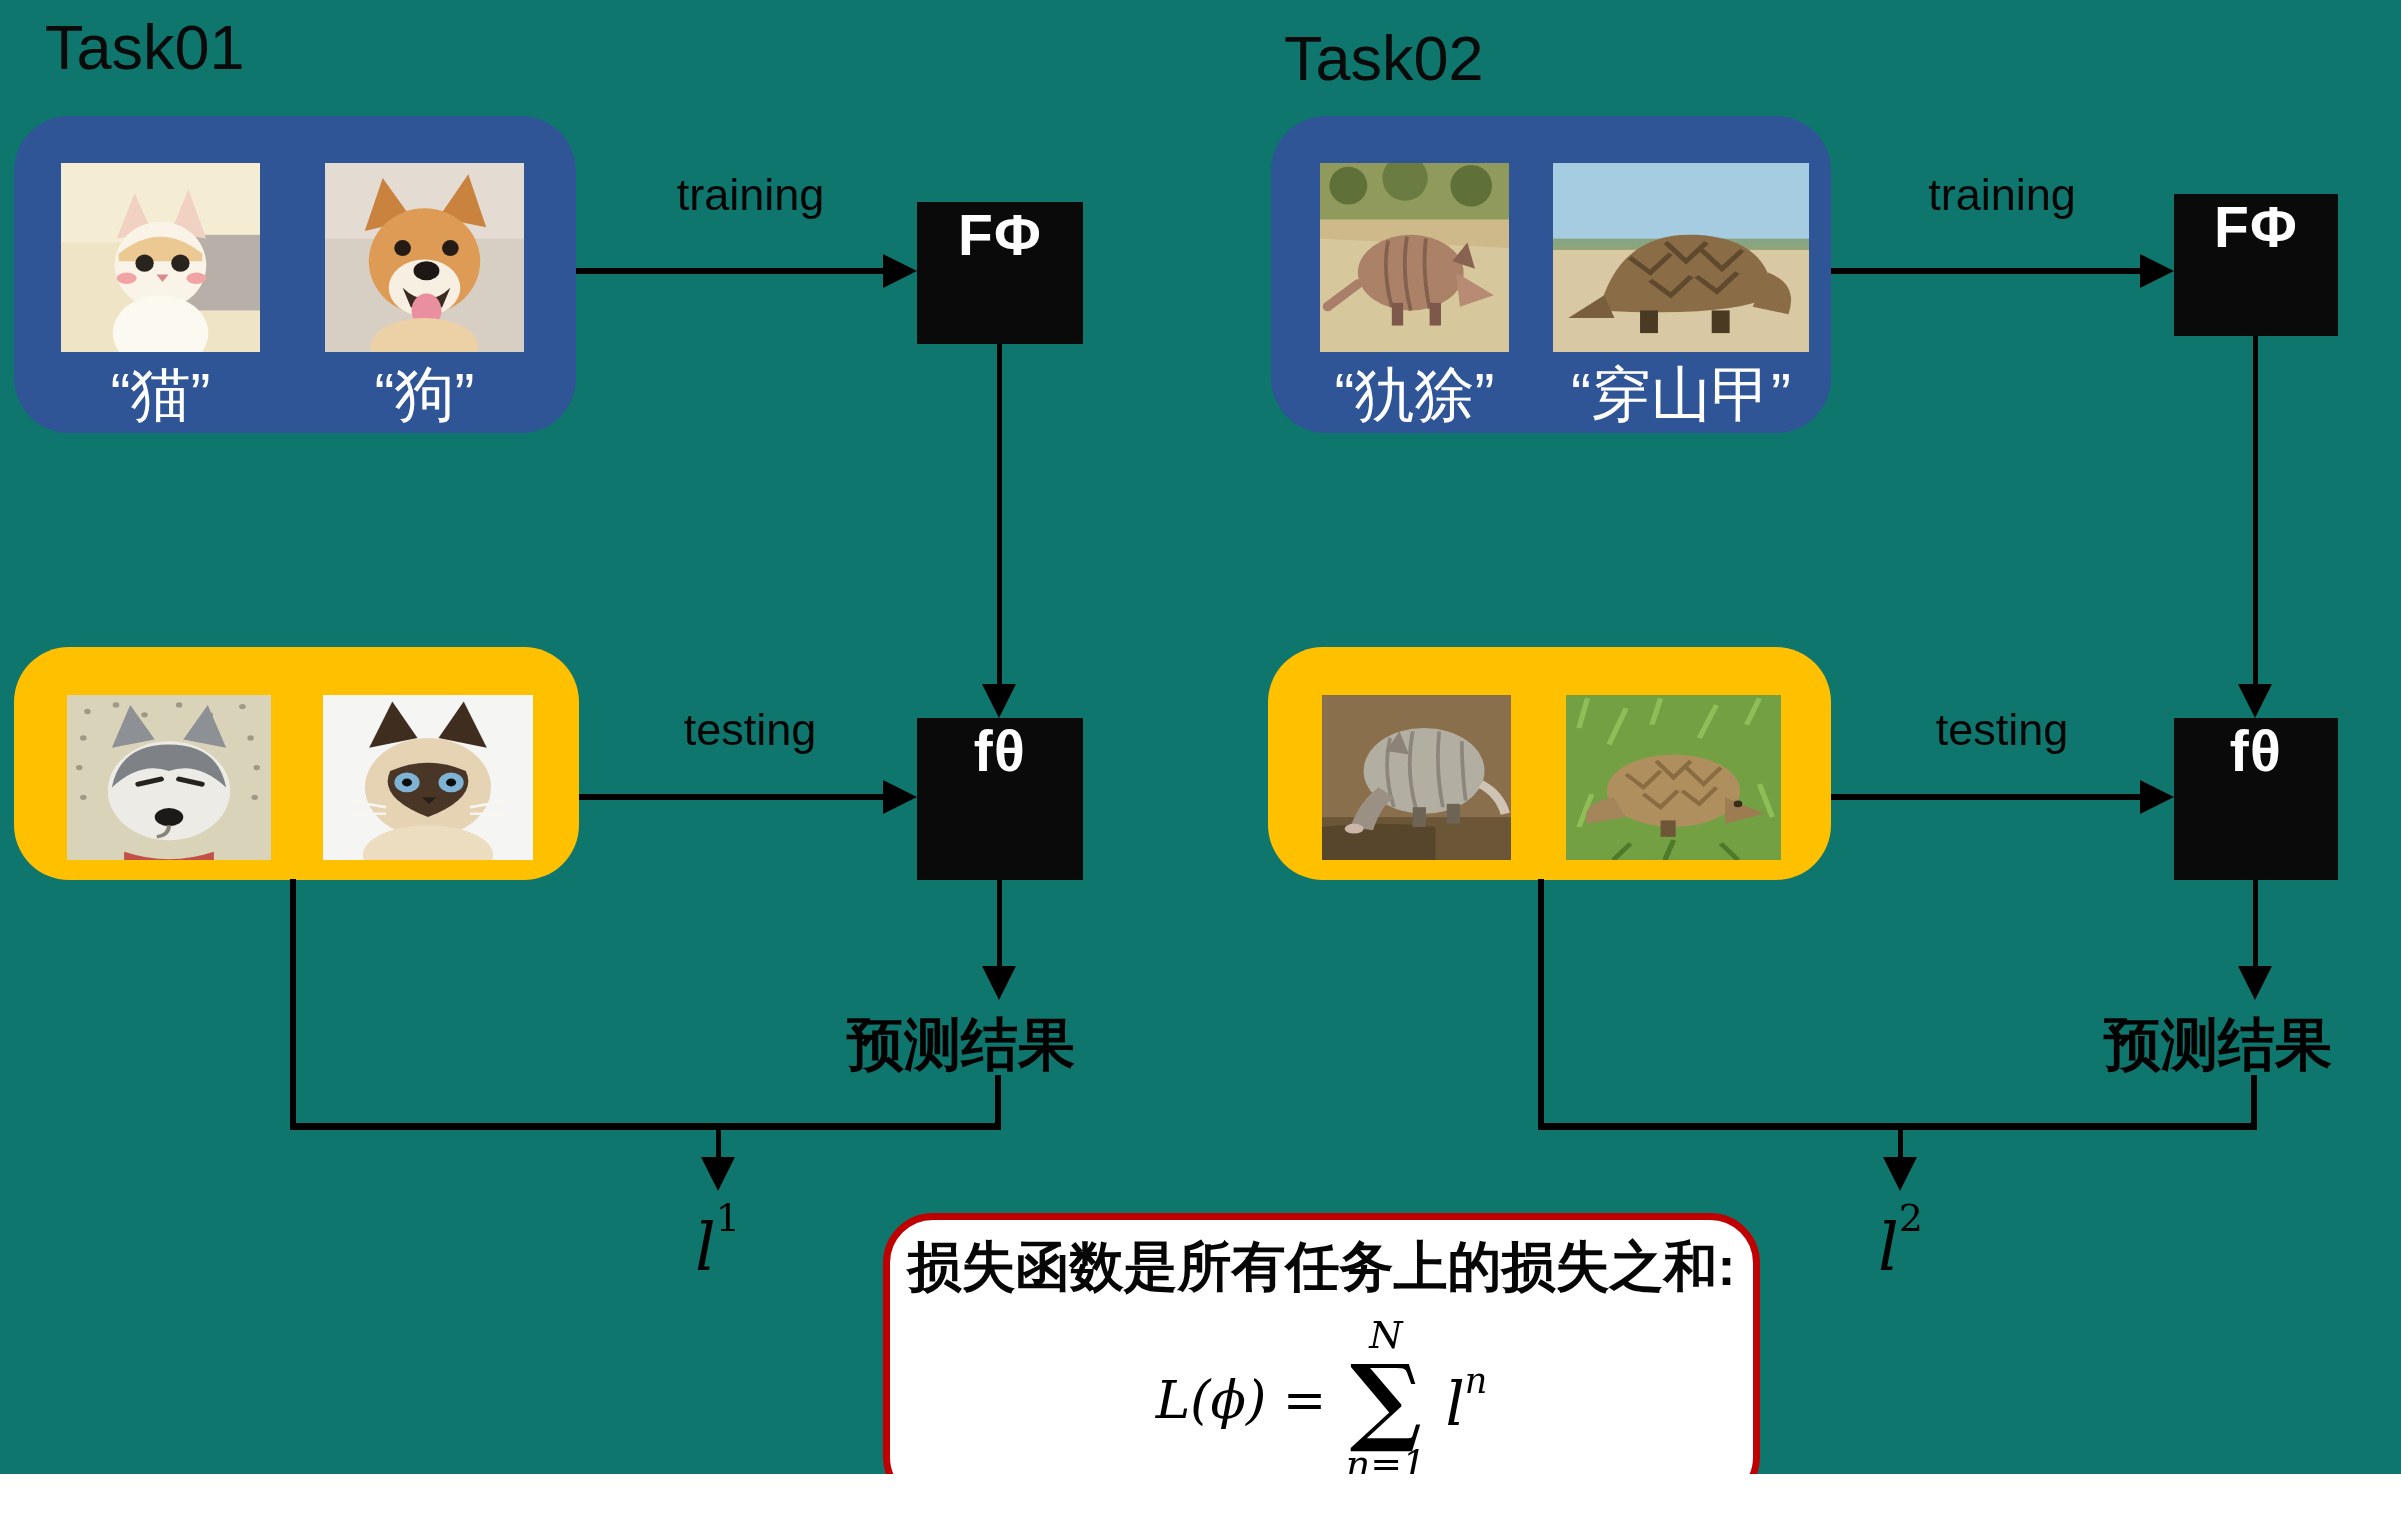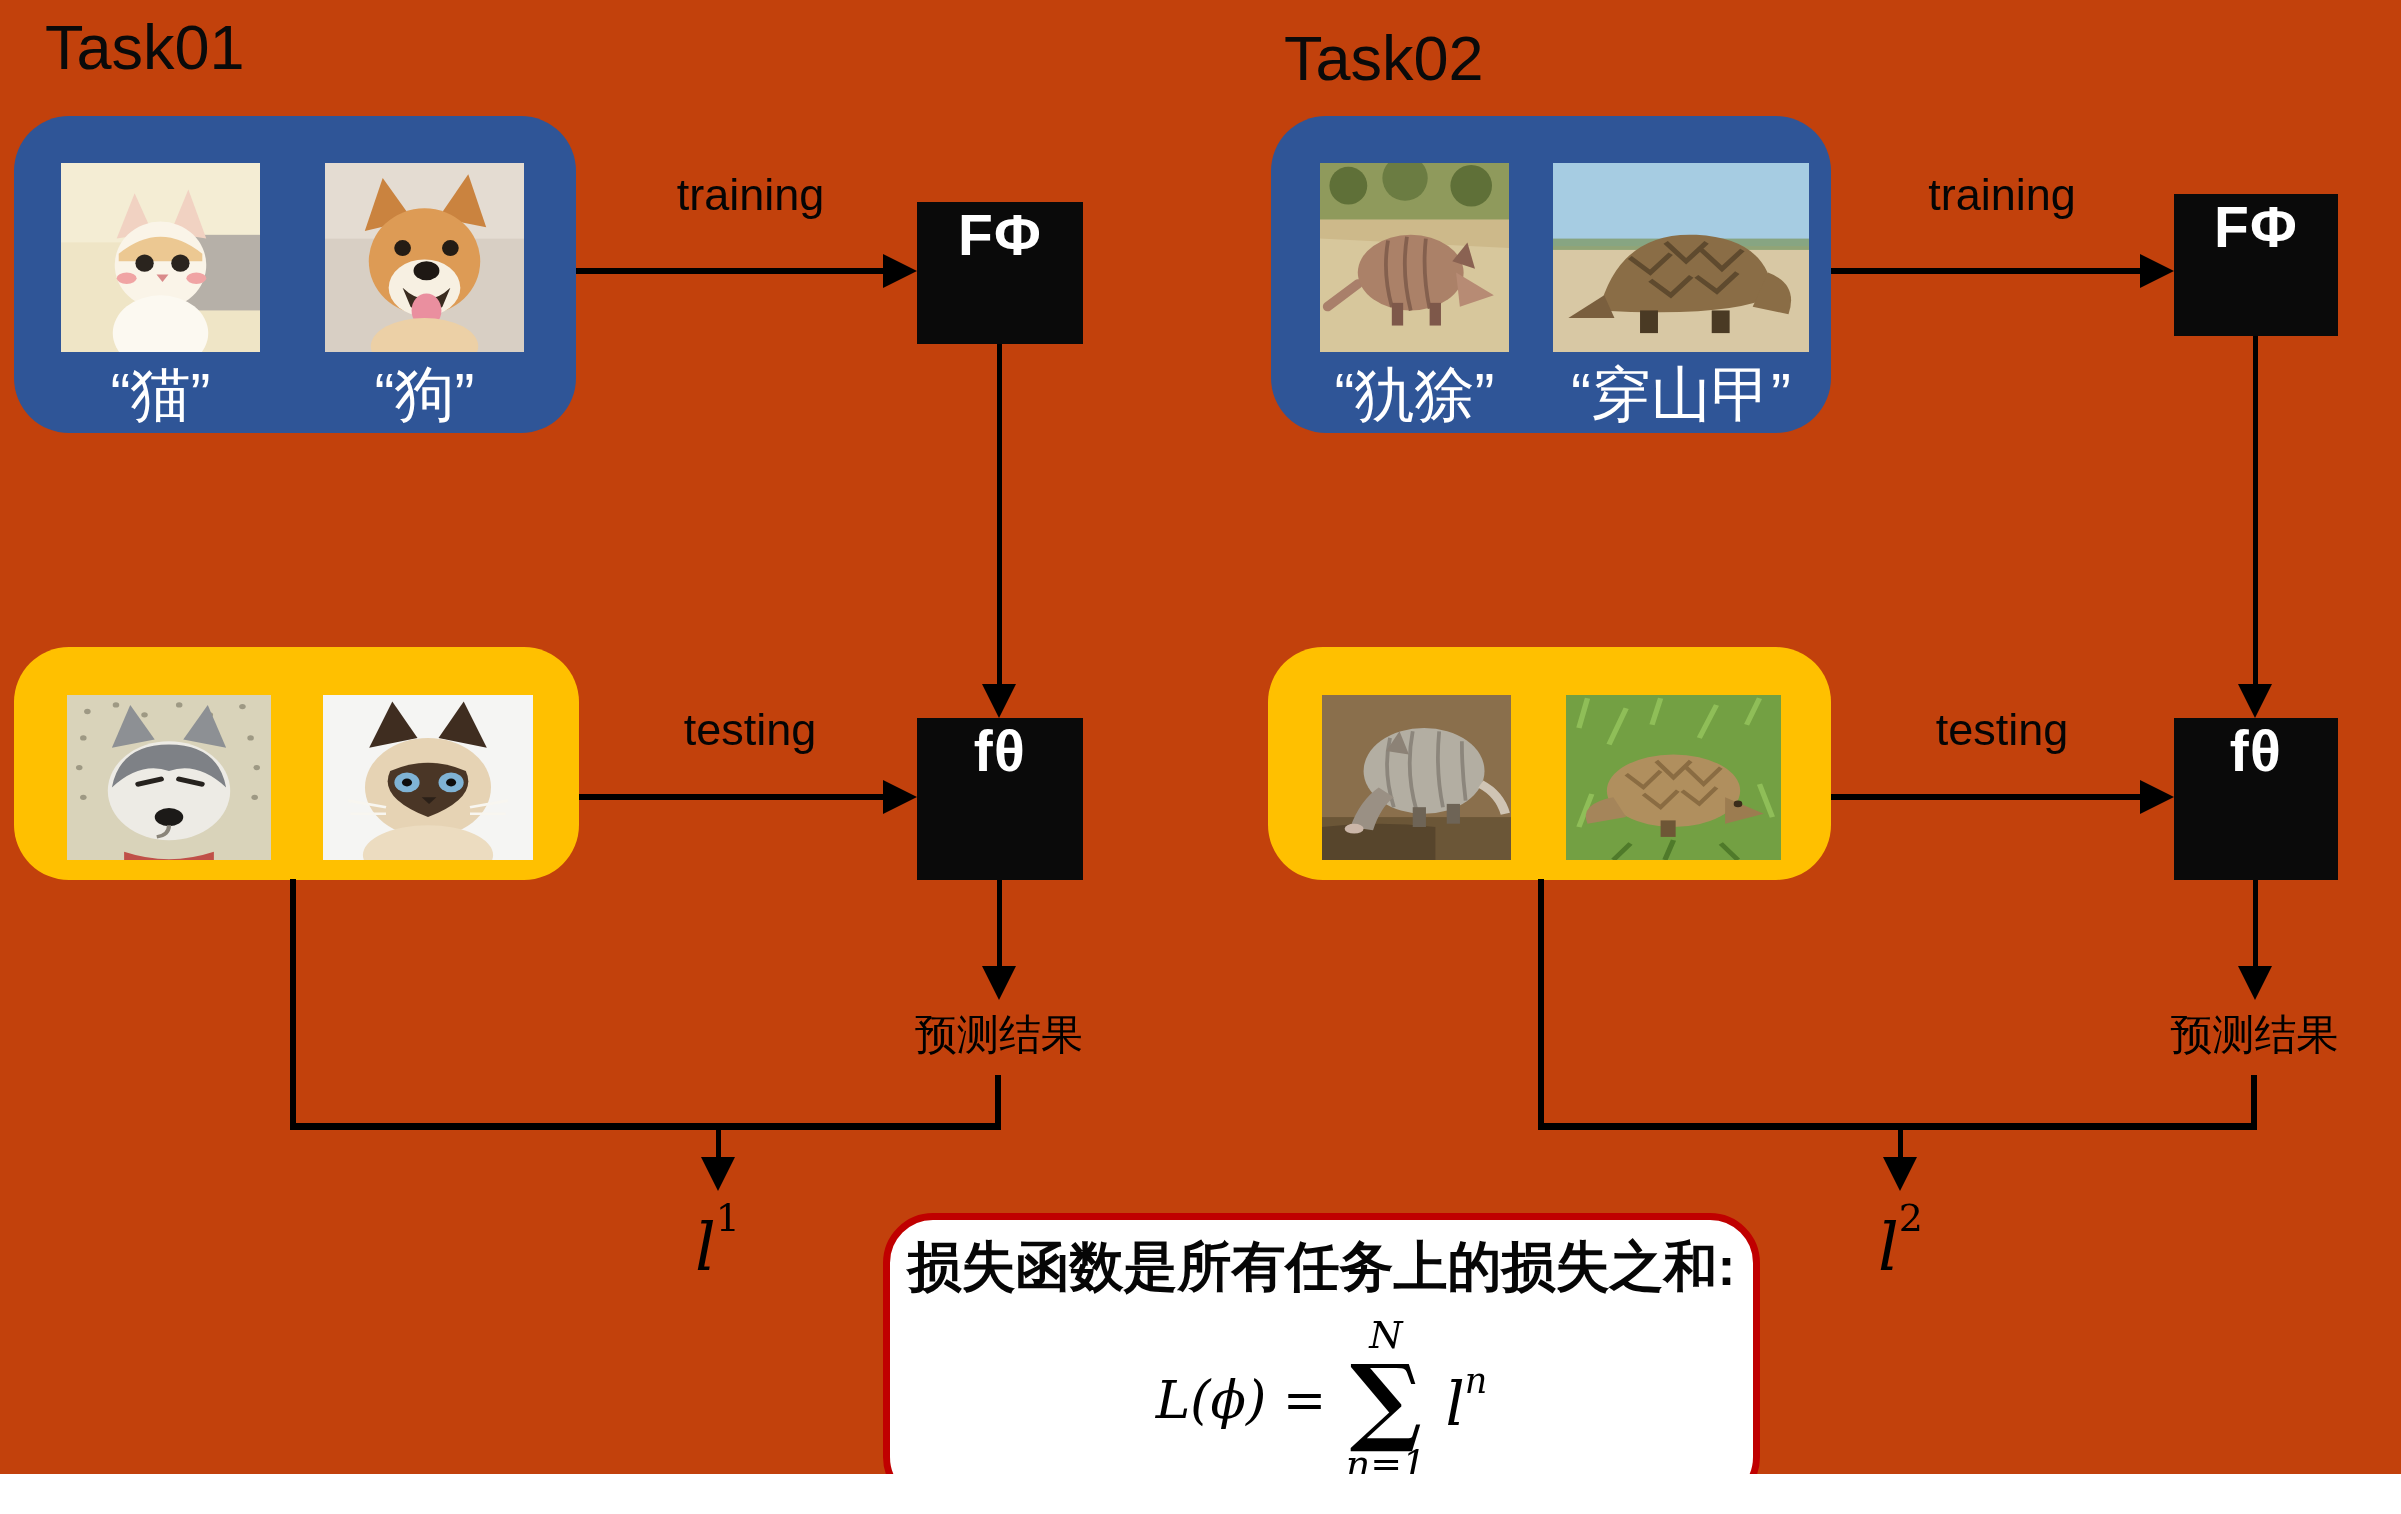--- a/index.html
+++ b/index.html
@@ -1,34 +1,34 @@
 <!DOCTYPE html>
 <html style="--train_box: #2F5597; --test_box: #FFC000; --model_box: #0A0A0A; --loss_border: #C00000; --line: #000000;font-size:10.4px"><head>
 <meta charset="utf-8">
 <style>
   html,body{margin:0;padding:0;background:#ffffff;}
-  #canvas{position:relative;width:2401px;height:1474px;background:#c2410c;overflow:hidden;
+  #canvas{position:relative;width:2401px;height:1474px;background:#0f766e;overflow:hidden;
           font-family:"Liberation Sans","DejaVu Sans",sans-serif;color:#000;}
   .ln{position:absolute;background:var(--line,#000);}
   .task-title{position:absolute;font-size:63px;line-height:1.1;color:#0a0a0a;}
   .set-box{position:absolute;border-radius:55px;}
   .train-box{background:var(--train_box,#2F5597);}
   .test-box{background:var(--test_box,#FFC000);}
   .photo{position:absolute;overflow:hidden;}
   .photo svg{display:block;width:100%;height:100%;}
   .img-label{position:absolute;text-align:center;color:#ffffff;font-size:60px;font-weight:500;
              font-family:"Liberation Sans","DejaVu Sans",sans-serif;}
   .flow-label{position:absolute;text-align:center;font-size:45px;color:#050505;}
   .model-box{position:absolute;background:var(--model_box,#0a0a0a);display:flex;align-items:flex-start;justify-content:center;}
   .model-box .mtext{color:#fff;font-size:57px;font-weight:700;letter-spacing:1.3px;}
   .ah-right{position:absolute;width:0;height:0;border-top:17.5px solid transparent;
             border-bottom:17.5px solid transparent;border-left:34px solid #000;}
   .ah-down{position:absolute;width:0;height:0;border-left:17.5px solid transparent;
            border-right:17.5px solid transparent;border-top:34px solid #000;}
-  .pred-label{position:absolute;text-align:center;font-size:42px;color:#000;font-weight:400;}
+  .pred-label{position:absolute;text-align:left;font-size:57px;color:#000;font-weight:700;}
   .loss-term{position:absolute;text-align:center;font-family:"DejaVu Serif","Liberation Serif",serif;
              font-style:italic;font-size:65px;}
   .loss-term sup{font-size:38px;font-style:normal;vertical-align:39px;}
   .loss-sum-box{position:absolute;left:883px;top:1213px;width:877px;height:294px;box-sizing:border-box;
                 border:7.1px solid var(--loss_border,#C00000);border-radius:50px;background:#fff;}
   .loss-caption{position:absolute;left:896px;top:1231px;width:851px;text-align:center;
                 font-size:54px;font-weight:700;color:#060606;}
   .formula{position:absolute;left:883px;top:1299px;width:877px;height:201px;
            display:flex;align-items:center;justify-content:center;gap:19.4px;
            font-family:"DejaVu Serif","Liberation Serif",serif;}

